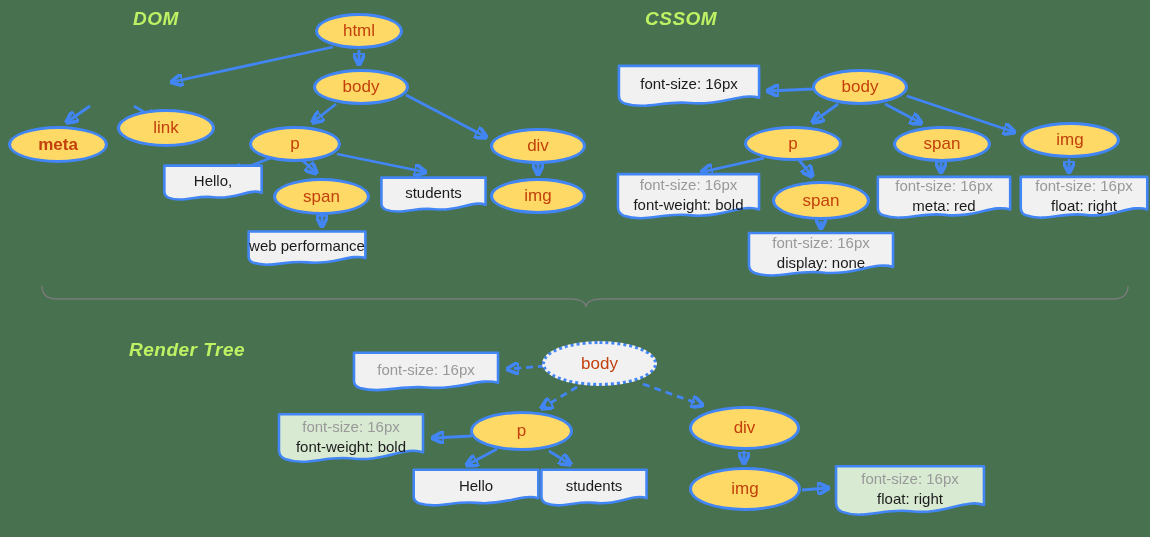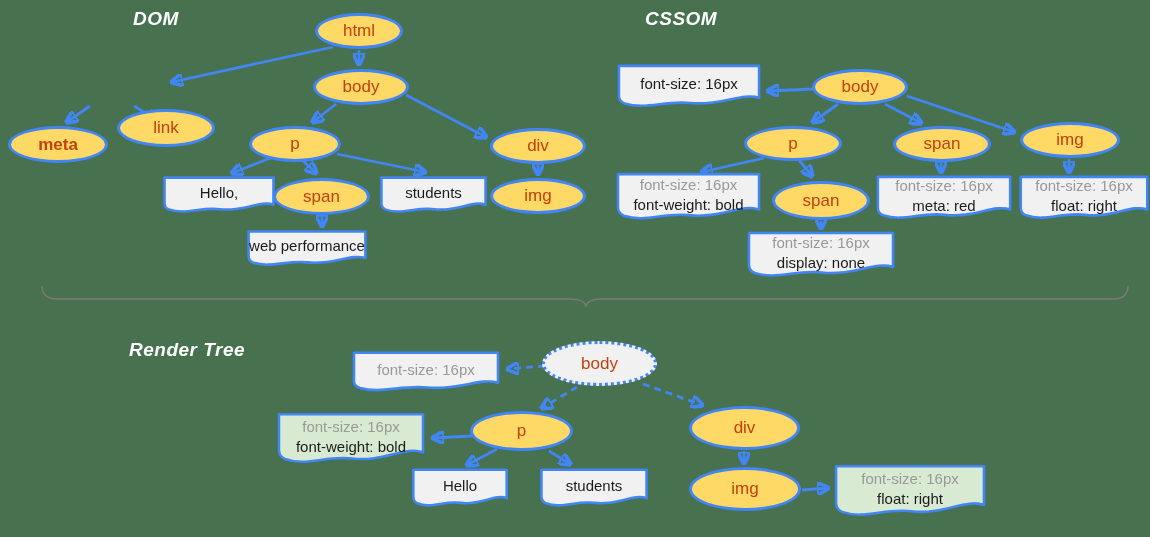--- a/index.html
+++ b/index.html
@@ -3,21 +3,21 @@
 <meta charset="utf-8">
 <style>
   html,body{margin:0;padding:0;}
   .canvas{
     position:relative;width:1150px;height:537px;overflow:hidden;
     background:#47714F;
     font-family:"Liberation Sans",sans-serif;
   }
   .section-title{
     position:absolute;font-weight:700;font-style:italic;
-    font-size:19px;color:#ffffff;letter-spacing:.5px;white-space:nowrap;
+    font-size:19px;color:#bef264;letter-spacing:.5px;white-space:nowrap;
   }
   .node{
     position:absolute;box-sizing:border-box;
     background:#FFD966;border:3px solid #4285F4;border-radius:50%;
     display:flex;align-items:center;justify-content:center;
     font-size:17px;color:#c2410c;white-space:nowrap;
   }
   .node.ghost{background:#F1F1F2;border-style:dotted;}
   .docbox{position:absolute;}
   .docbox svg{position:absolute;left:0;top:0;width:100%;height:100%;overflow:visible;}
@@ -105,21 +105,21 @@
   <div class="node" style="left:490px;top:128px;width:96px;height:36px;">
       <span>div</span>
     </div>
   <div class="node" style="left:273px;top:178px;width:97px;height:37px;">
       <span>span</span>
     </div>
   <div class="node" style="left:490px;top:178px;width:96px;height:36px;">
       <span>img</span>
     </div>
 
-  <div class="docbox" style="left:163px;top:176px;width:100px;height:40px;padding-left:12px;">
+  <div class="docbox" style="left:163px;top:164px;width:100px;height:40px;">
     <svg viewBox="0 0 150 50" preserveAspectRatio="none">
         <path d="M2 2 L148 2 L148 36 C130 30 108 45 76 41.5 C50 38.5 30 49 8 42 C4 40.5 2 38 2 34 Z"></path>
       </svg>
     <div class="doc-text">
         <span>Hello,</span>
       </div>
   </div>
   <div class="docbox" style="left:380px;top:176px;width:107px;height:40px;">
     <svg viewBox="0 0 150 50" preserveAspectRatio="none">
         <path d="M2 2 L148 2 L148 36 C130 30 108 45 76 41.5 C50 38.5 30 49 8 42 C4 40.5 2 38 2 34 Z"></path>
@@ -221,21 +221,21 @@
   </div>
   <div class="docbox green" style="left:277px;top:412px;width:148px;height:56px;">
     <svg viewBox="0 0 150 50" preserveAspectRatio="none">
         <path d="M2 2 L148 2 L148 36 C130 30 108 45 76 41.5 C50 38.5 30 49 8 42 C4 40.5 2 38 2 34 Z"></path>
       </svg>
     <div class="doc-text">
         <span class="gray">font-size: 16px</span>
         <span>font-weight: bold</span>
       </div>
   </div>
-  <div class="docbox" style="left:412px;top:468px;width:96px;height:42px;">
+  <div class="docbox" style="left:412px;top:468px;width:128px;height:42px;">
     <svg viewBox="0 0 150 50" preserveAspectRatio="none">
         <path d="M2 2 L148 2 L148 36 C130 30 108 45 76 41.5 C50 38.5 30 49 8 42 C4 40.5 2 38 2 34 Z"></path>
       </svg>
     <div class="doc-text">
         <span>Hello</span>
       </div>
   </div>
   <div class="docbox" style="left:540px;top:468px;width:108px;height:42px;">
     <svg viewBox="0 0 150 50" preserveAspectRatio="none">
         <path d="M2 2 L148 2 L148 36 C130 30 108 45 76 41.5 C50 38.5 30 49 8 42 C4 40.5 2 38 2 34 Z"></path>

